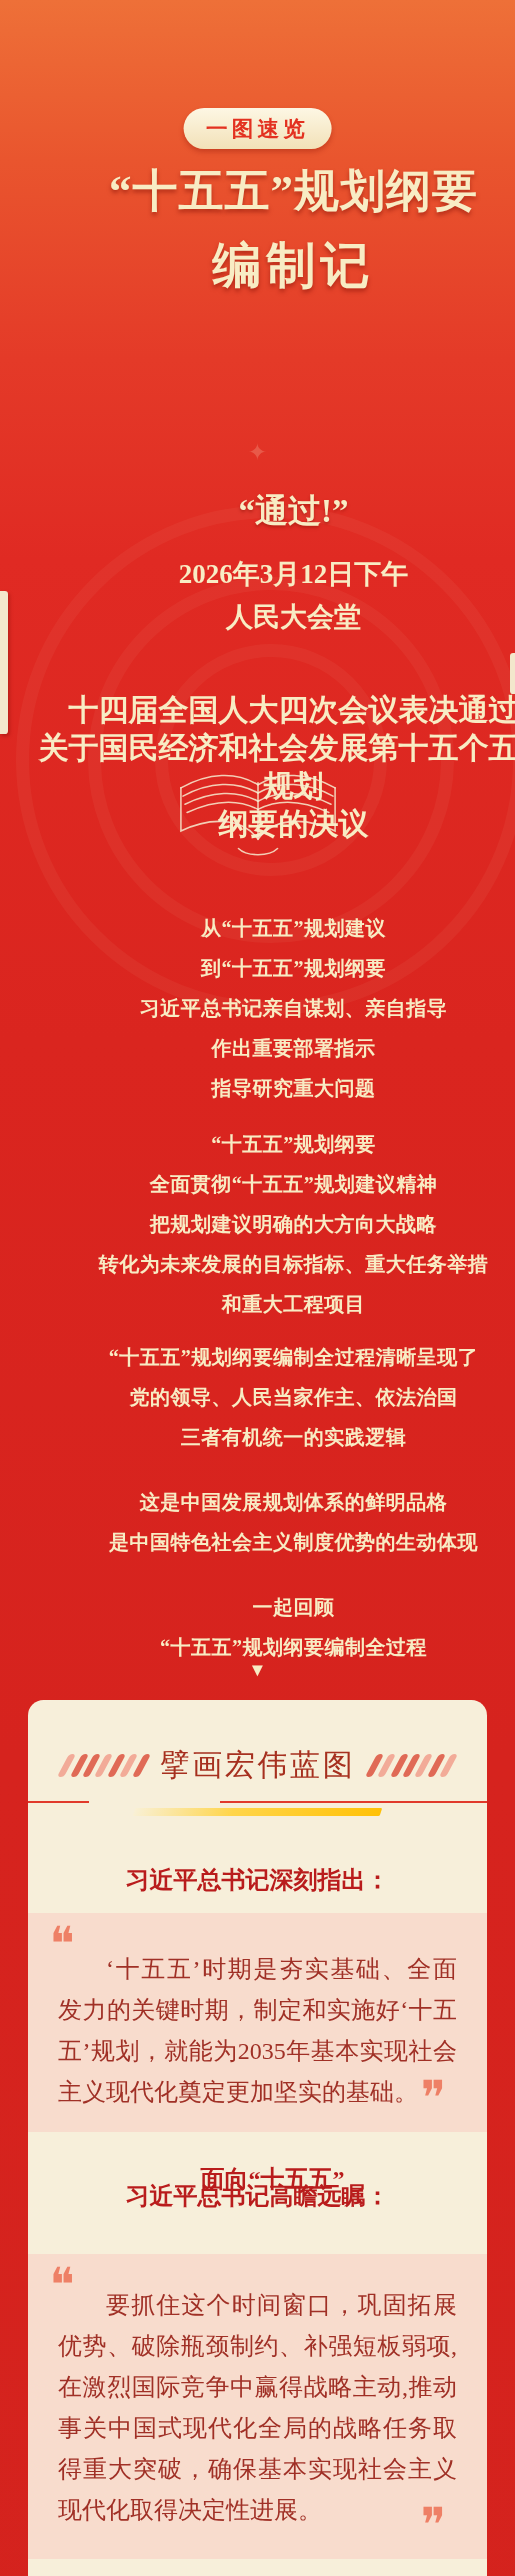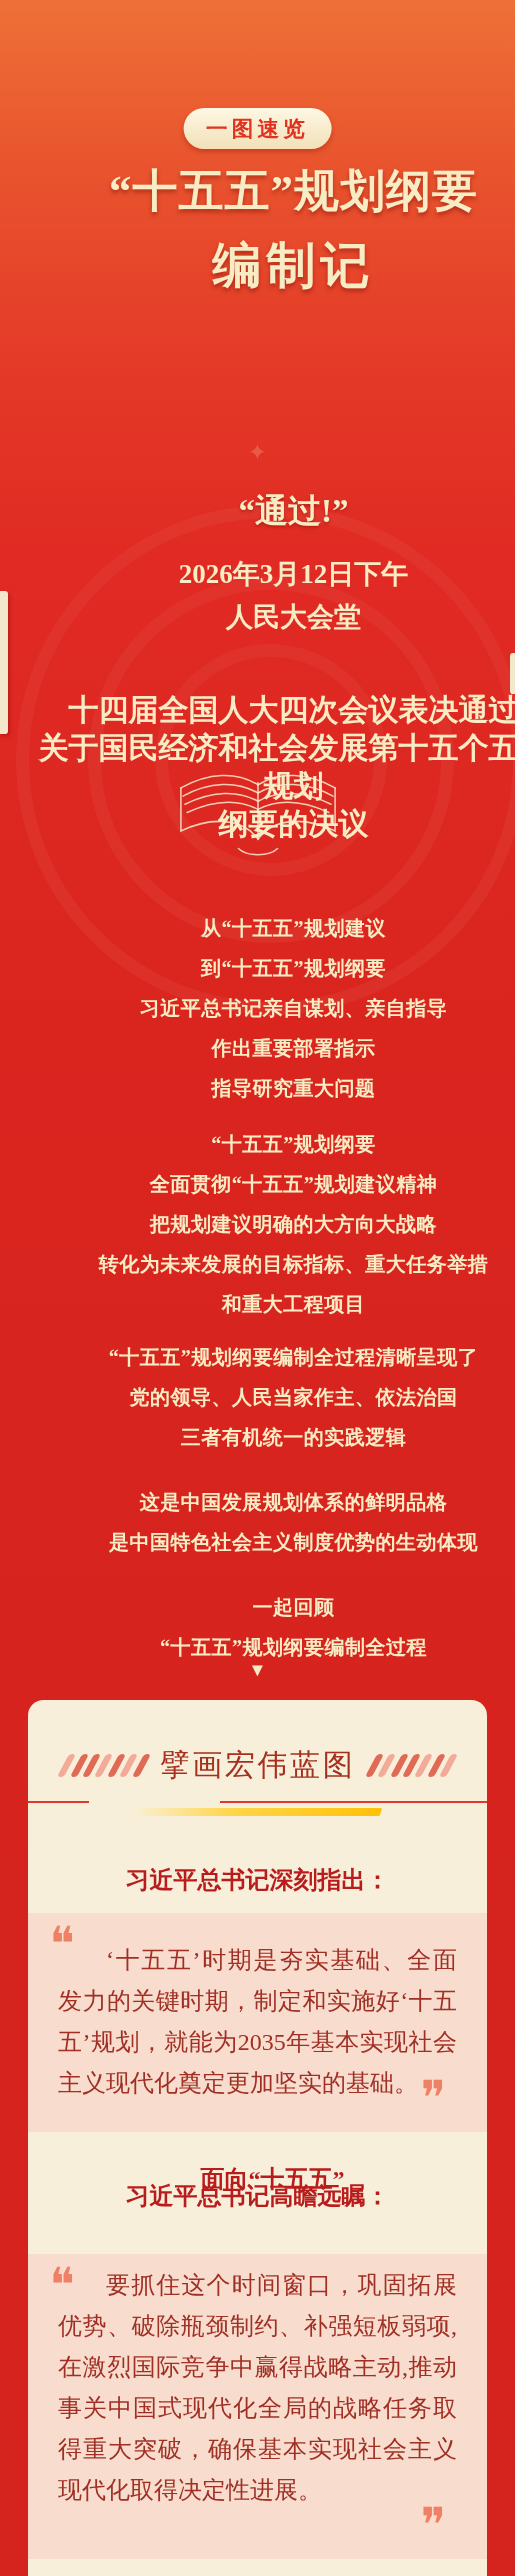--- a/index.html
+++ b/index.html
@@ -36,21 +36,21 @@
   .sl{width:6.7px;height:23px;border-radius:3.6px;transform:skewX(-28deg);background:#e06a56;}
   .sl.lt{background:#f2ab98;}
   .redline{position:absolute;top:101px;height:1.5px;background:#e13a2b;}
   .ybar{position:absolute;top:108px;left:106px;width:247px;height:7.7px;transform:skewX(-18deg);
     background:linear-gradient(90deg,rgba(255,243,198,.25),#ffd54a 40%,#ffc107);border-radius:1.5px;}
   .lead{font-size:24px;font-weight:bold;}
   .lead1{top:164px;} .lead2a{top:463px;margin-left:15px;} .lead2b{top:480px;}
   .qblock{position:absolute;left:0;width:459px;background:#f8dccd;}
   .q1{top:213px;height:219px;} .q2{top:554px;height:305px;}
   .qtext{position:relative;margin:0 30px;color:#a03026;font-size:24px;line-height:41px;text-indent:2em;text-align:justify;font-weight:500;}
-  .q1 .qtext{padding-top:27px;} .q2 .qtext{padding-top:11px;}
+  .q1 .qtext{padding-top:36px;} .q2 .qtext{padding-top:31px;}
   .qmark{position:absolute;font-size:47px;color:#ee8066;font-family:"DejaVu Sans",sans-serif;line-height:1;}
   .qo{left:21.6px;top:7.2px;} .qc{right:41px;bottom:11.3px;}
 </style>
 </head>
 <body>
 
 <div class="page">
 
   <div class="ring" style="width:206px;height:206px;left:155px;top:644px;"></div>
   <div class="ring" style="width:340px;height:340px;left:88px;top:577px;"></div>

